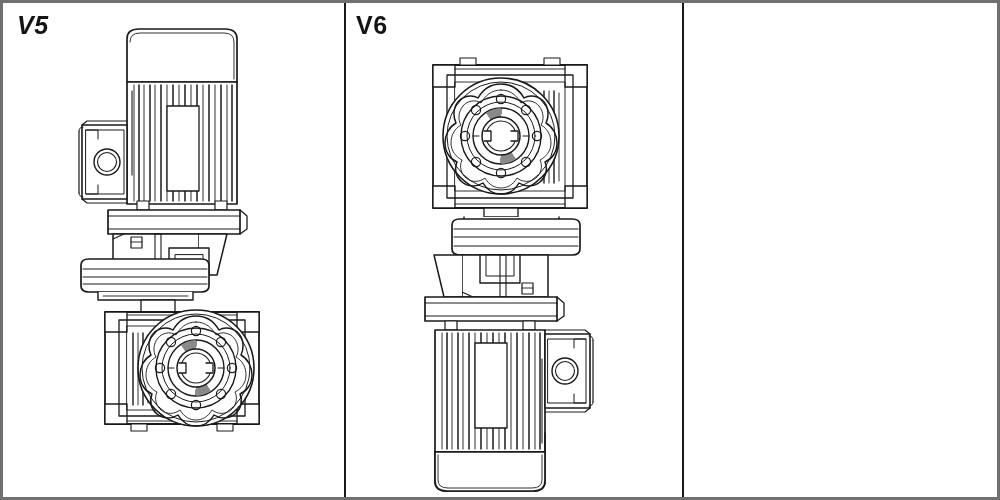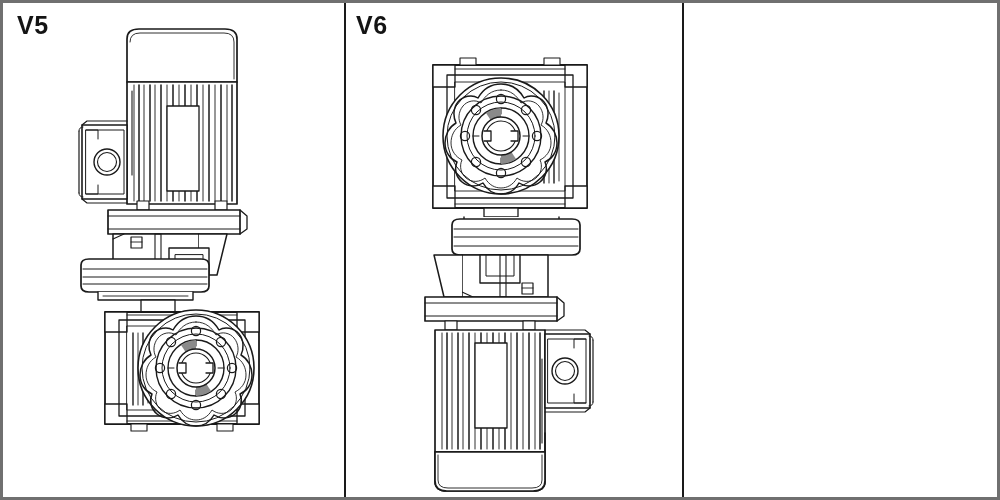--- a/index.html
+++ b/index.html
@@ -28,21 +28,21 @@
     border: 3px solid #707070;
     pointer-events: none;
   }
   
   .panel {
     position: absolute;
     top: 3px;
     height: 494px;
     box-sizing: border-box;
   }
-  .panel-v5 { left: 3px;   width: 341px; }
+  .panel-v5 { left: 3px;   width: 341px; font-style: italic; }
   .panel-v6 { left: 344px; width: 338px; border-radius: 25px; }
   .panel-empty { left: 682px; width: 315px; }
 
   .panel-divider {
     position: absolute;
     top: 3px;
     width: 2px;
     height: 494px;
     background: #1a1a1a;
   }

